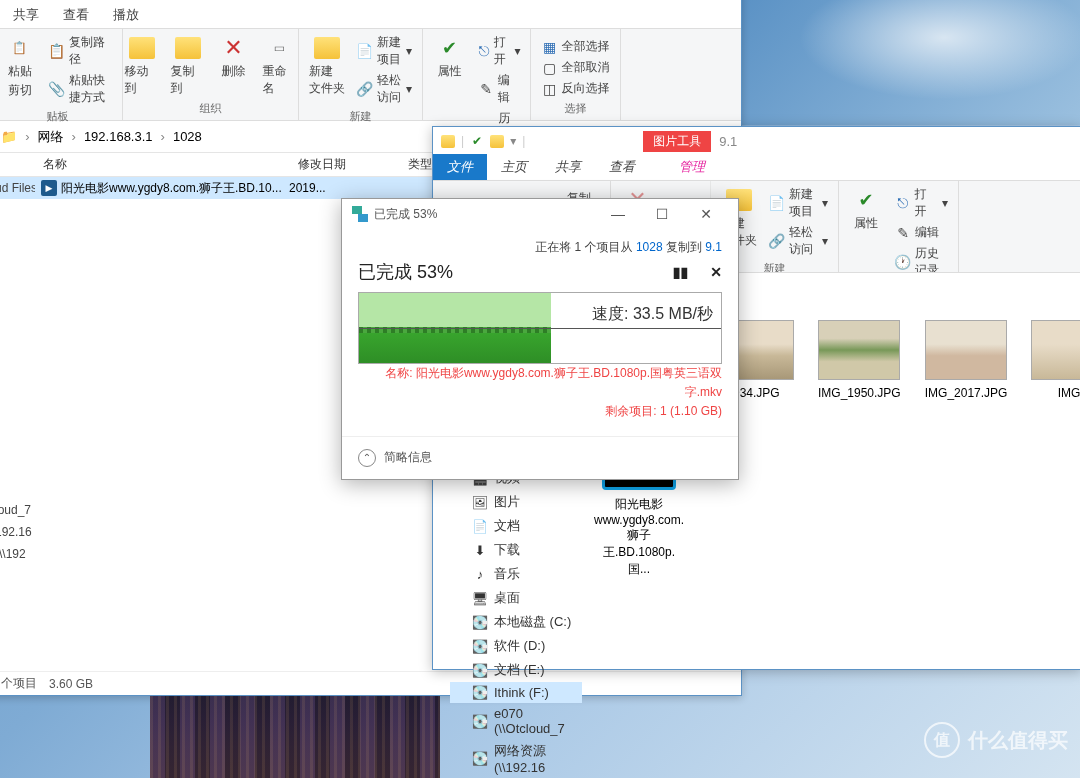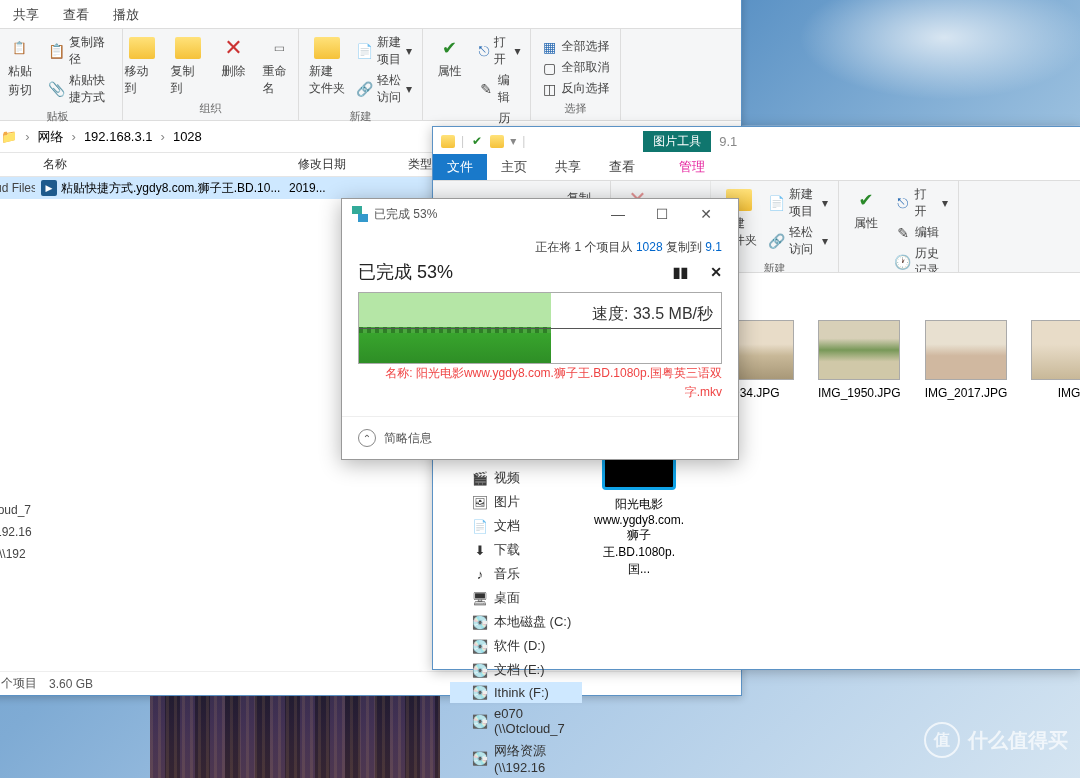--- a/index.html
+++ b/index.html
@@ -46,23 +46,23 @@
 
 
 .taskbar-photo { position: absolute; bottom: 0; left: 150px; width: 290px; height: 82px; background: linear-gradient(#1a1a2e 0%, #2a1f3a 30%, #3a2838 60%, #4a3030 100%); }
 .taskbar-photo::before { content: ""; position: absolute; inset: 0; background: repeating-linear-gradient(90deg, rgba(255,200,120,.1) 0 3px, transparent 3px 8px), repeating-linear-gradient(90deg, rgba(80,60,100,.6) 0 15px, rgba(40,30,50,.6) 15px 30px); }
 
 
 .win2 { position: absolute; top: 126px; left: 432px; right: -2px; height: 544px; background: #fff; border: 1px solid #5b92c5; box-shadow: 0 2px 12px rgba(0,0,0,.25); }
 .win2-titlebar { height: 28px; display: flex; align-items: center; padding: 0 8px; gap: 6px; }
 .win2-title-ico { width: 14px; height: 14px; display: flex; align-items: center; justify-content: center; }
 .win2-title { display: flex; align-items: center; gap: 8px; flex: 1; }
-.win2-pictool { background: #0f766e; color: #fff; padding: 2px 10px; font-size: 12px; }
+.win2-pictool { background: #ef4444; color: #fff; padding: 2px 10px; font-size: 12px; }
 .win2-dirname { color: #888; font-size: 13px; }
-.win2-tabs { height: 26px; display: flex; align-items: flex-end; border-bottom: 1px solid #ddd; }
+.win2-tabs { height: 26px; display: flex; align-items: flex-end; border-bottom: 1px solid #ddd; font-style: italic; }
 .win2-tab { padding: 4px 14px; font-size: 13px; color: #444; }
 .win2-tab.active { background: #1979ca; color: #fff; }
 .win2-tab.pink { color: #e5209e; text-align: right; }
 .win2-ribbon { height: 92px; background: #f5f6f7; display: flex; border-bottom: 1px solid #ddd; overflow: hidden; padding-left: 104px; }
 .win2-nav { position: absolute; left: 16px; top: 460px; width: 156px; font-size: 13px; }
 .nav-item { display: flex; align-items: center; gap: 6px; padding: 3px 4px 3px 22px; color: #333; }
 .nav-item.sel { background: #cee8ff; }
 .nav-ico { width: 16px; height: 14px; display: inline-flex; align-items: center; justify-content: center; font-size: 13px; }
 .thumb { display: flex; flex-direction: column; align-items: center; width: 96px; }
 .thumb-img { width: 82px; height: 60px; background: #ccc; border: 1px solid #aaa; margin-bottom: 6px; }
@@ -233,21 +233,21 @@
   </div>
   <div class="win1-cols">
     <div class="win1-col-n">名称</div>
     <div class="win1-col-d">修改日期</div>
     <div class="win1-col-t">类型</div>
   </div>
   <div class="win1-files">
     <div class="win1-row">
       <div class="fname">
           <span class="file-icon">▶</span>
-          <span>粘贴快捷方式.ygdy8.com.狮子王.BD.10...</span>
+          <span>阳光电影www.ygdy8.com.狮子王.BD.10...</span>
         </div>
       <div>2019...</div>
     </div>
   </div>
   <div class="win1-side">
     <div>ud Files</div>
     <div style="height:300px"></div>
     <div>loud_7</div>
     <div>192.16</div>
     <div>(\\192</div>
@@ -446,20 +446,21 @@
         <span>✕</span>
       </span>
     </div>
     <div class="copy-graph">
       <div class="graph-fill"></div>
       <div class="graph-line"></div>
       <div class="graph-speed">速度: 33.5 MB/秒</div>
     </div>
     <div class="copy-details">
       <div><span>名称: </span><span>阳光电影www.ygdy8.com.狮子王.BD.1080p.国粤英三语双字.mkv</span></div>
+      <div><span>剩余项目: </span><span>1 (1.10 GB)</span></div>
     </div>
   </div>
   <div class="copy-footer">
     <span class="chev-circle">⌃</span>
     <span>简略信息</span>
   </div>
 </div>
 
 <div class="watermark">
   <span class="circ">值</span>

